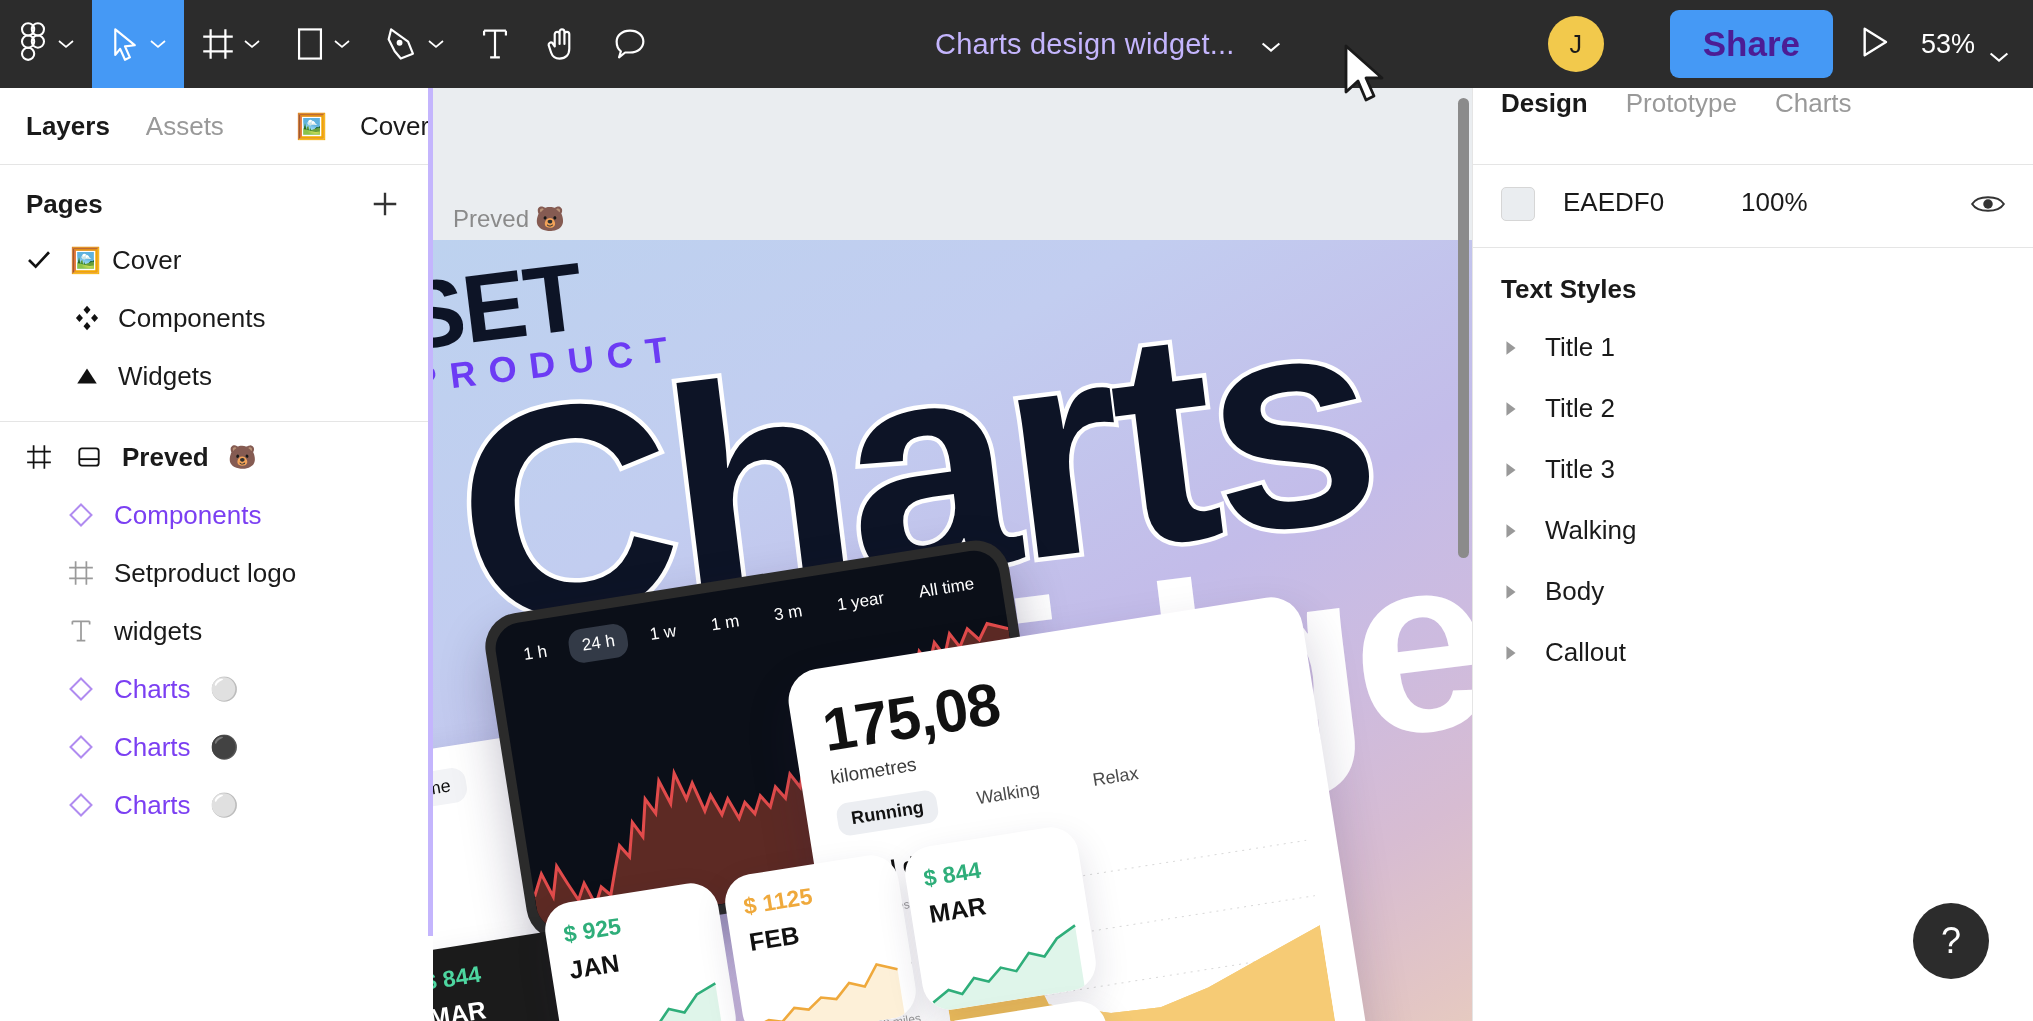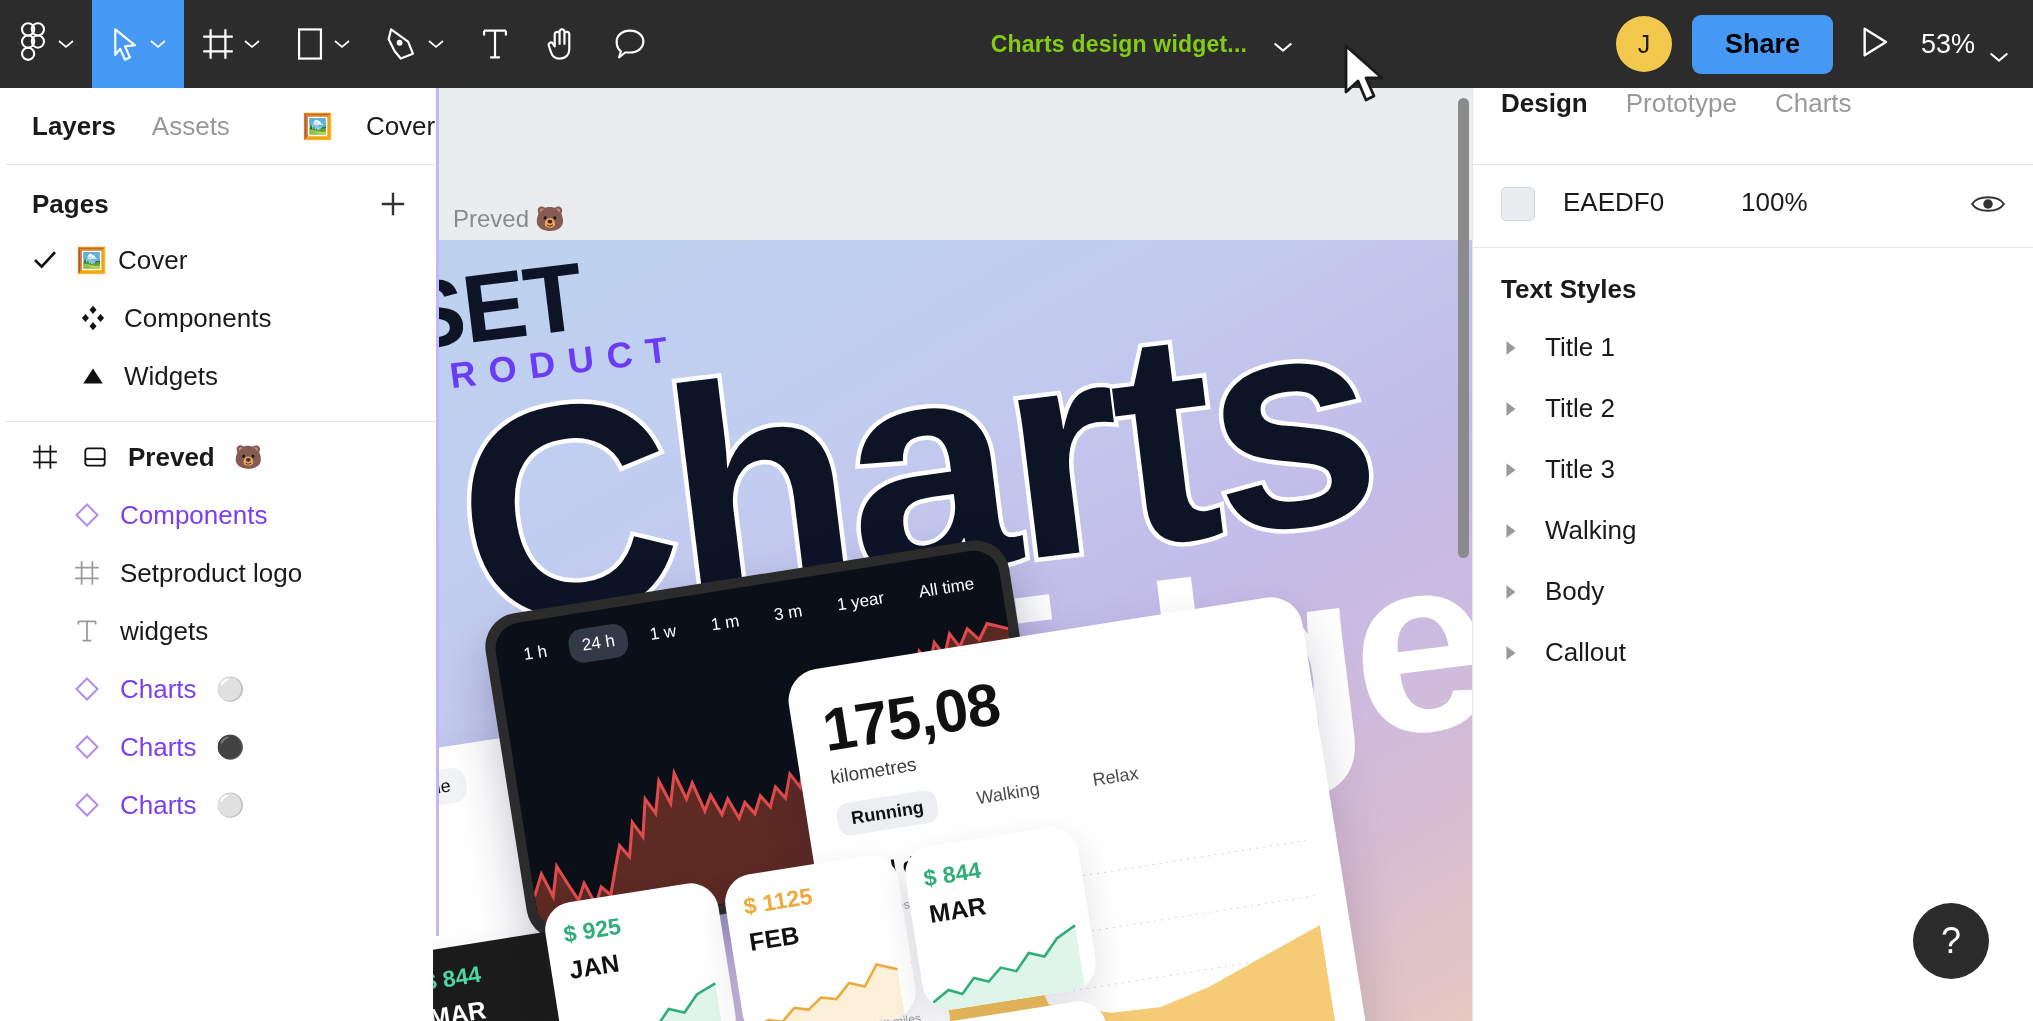--- a/index.html
+++ b/index.html
@@ -25,52 +25,52 @@
   }
   .tool-btn.active { background: #4599f5; }
   .tool-btn svg { display: block; }
   .caret { width: 16px; height: 10px; }
   .toolbar-spacer { flex: 1; }
   .file-title-wrap {
     display: flex; align-items: center; gap: 26px;
     cursor: pointer; white-space: nowrap;
   }
   .file-title {
-    color: #84cc16; font-size: 23px; font-weight: 700; letter-spacing: .2px;
+    color: #c4b5fd; font-size: 29px; font-weight: 400; letter-spacing: .2px;
   }
   .avatar {
     width: 56px; height: 56px; border-radius: 50%;
     background: #f2c94c; color: #1a1a1a;
     display: flex; align-items: center; justify-content: center;
     font-size: 25px; font-weight: 400; cursor: pointer;
     margin-right: 20px;
   }
   .share-btn {
-    background: #4599f5; color: #000000;
-    font-size: 27px; font-weight: 700;
+    background: #4599f5; color: #4c1d95;
+    font-size: 35px; font-weight: 700;
     padding: 14px 33px; border-radius: 9px;
     cursor: pointer; border: none;
     font-family: "Liberation Sans", sans-serif;
+    margin-left: 46px;
   }
   .present-btn { padding: 0 26px; cursor: pointer; display:flex; align-items:center; }
   .zoom-wrap {
     display: flex; align-items: center; gap: 14px;
     color: #fff; font-size: 27px; cursor: pointer;
     padding-right: 28px; padding-left: 6px;
   }
 
   
   .left-panel {
     position: absolute; top: 88px; left: 0;
     width: 433px; height: 848px;
     background: #fff;
-    border-right: 3px solid #c4b5fd;
+    border-right: 5px solid #c4b5fd;
     z-index: 30;
     overflow: hidden;
-    margin-left: 6px;
   }
   .lp-tabs {
     height: 76px; display: flex; align-items: center;
     padding: 0 26px; gap: 36px;
   }
   .lp-tab { font-size: 26px; color: #999; cursor: pointer; }
   .lp-tab.active { color: #1a1a1a; font-weight: 700; }
   .lp-divider { height: 1px; background: #e5e5e5; }
 
   .pages-head {

